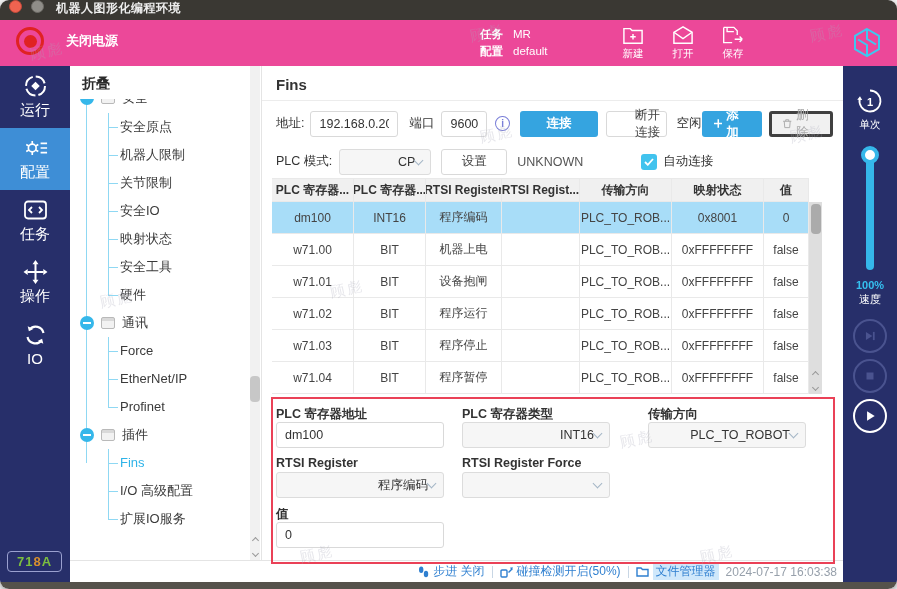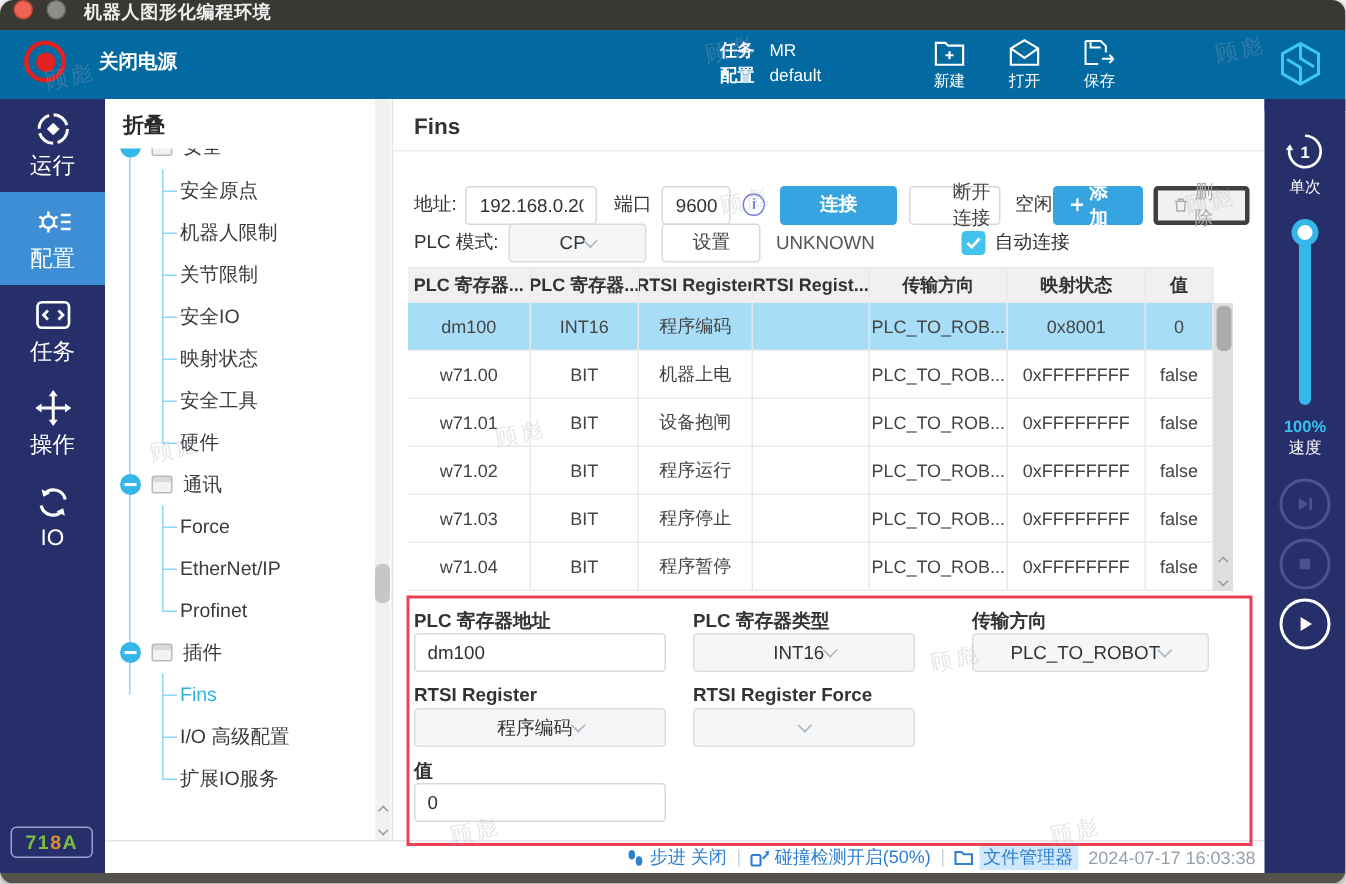--- a/index.html
+++ b/index.html
@@ -7,21 +7,21 @@
   .window { position:absolute; left:0; top:0; width:897px; height:589px; border-radius:9px; overflow:hidden; background:#fff; box-shadow:0 2px 6px rgba(0,0,0,.4); }
 
   
   .titlebar { position:absolute; left:0; top:0; right:0; height:20px; background:#3a3833; display:flex; align-items:flex-start; }
   .winbtn { width:13px; height:13px; border-radius:50%; margin-left:9px; }
   .winbtn.close { background:#ef6350; border:1px solid #c44a3a; }
   .winbtn.min { background:#8f8d88; border:1px solid #6f6d68; }
   .wintitle { color:#eee; font-size:12px; font-weight:bold; margin-left:12px; letter-spacing:.5px; }
 
   
-  .appheader { position:absolute; left:0; top:20px; right:0; height:54px; background:#0369a1; }
+  .appheader { position:absolute; left:0; top:20px; right:0; height:54px; background:#ec4899; }
   .power { position:absolute; left:16px; top:7px; display:flex; align-items:center; cursor:pointer; }
   .power-ring { width:28px; height:28px; border:3px solid #e02222; border-radius:50%; display:flex; align-items:center; justify-content:center; }
   .power-dot { width:13px; height:13px; background:#e02222; border-radius:50%; }
   .power-label { color:#fff; font-weight:bold; font-size:13px; margin-left:22px; }
   .taskinfo { position:absolute; left:480px; top:6px; color:#fff; font-size:11.5px; line-height:17px; }
   .taskinfo .lab { font-weight:bold; margin-right:10px; }
   .hactions { position:absolute; left:622px; top:5px; display:flex; gap:28px; }
   .hbtn { display:flex; flex-direction:column; align-items:center; color:#fff; cursor:pointer; }
   .hbtn svg { width:22px; height:20px; }
   .hbtn .hlabel { font-size:10.5px; margin-top:2px; }
@@ -56,25 +56,25 @@
   .titem.selected { color:#2eb3e8; }
   .tree-sb { position:absolute; right:1px; top:0; bottom:0; width:10px; background:#f1f1f1; }
   .tree-thumb { position:absolute; right:0; top:310px; width:10px; height:26px; background:#c7c7c7; border-radius:4px; }
   .sb-arrows { position:absolute; right:0; bottom:0; width:10px; height:26px; display:flex; flex-direction:column; align-items:center; justify-content:space-around; }
   .chev { width:5px; height:5px; border-right:1.4px solid #999; border-bottom:1.4px solid #999; }
   .chev.up { transform:rotate(-135deg); } .chev.down { transform:rotate(45deg); }
 
   
   .mainpanel { position:absolute; left:262px; top:66px; right:54px; bottom:29px; background:#fff; }
   .main-title { font-size:15px; font-weight:bold; color:#333; padding:10px 14px 7px; border-bottom:1px solid #ececec; }
-  .row1 { position:absolute; left:14px; top:57px; right:10px; height:27px; display:flex; align-items:center; }
+  .row1 { position:absolute; left:14px; top:44px; right:10px; height:27px; display:flex; align-items:center; }
   .row2 { position:absolute; left:14px; top:82px; right:10px; height:27px; display:flex; align-items:center; }
   .flab { font-size:12.5px; color:#333; white-space:nowrap; }
   .inp { border:1px solid #d9d9d9; border-radius:3px; height:26px; padding:0 8px; font-size:12.5px; color:#333; font-family:inherit; background:#fff; }
-  .sel { display:flex; justify-content:center; align-items:center; background:#f6f6f6; border:1px solid #dcdcdc; border-radius:3px; padding:0 8px; height:26px; font-size:12.5px; color:#333; cursor:pointer; }
+  .sel { display:flex; justify-content:flex-end; align-items:center; background:#f6f6f6; border:1px solid #dcdcdc; border-radius:3px; padding:0 8px; height:26px; font-size:12.5px; color:#333; cursor:pointer; }
   .dchev { width:7px; height:7px; border-right:1.5px solid #a4b6c6; border-bottom:1.5px solid #a4b6c6; transform:rotate(45deg); margin-top:-3px; }
   .btn { height:26px; border-radius:3px; font-size:12.5px; display:inline-flex; align-items:center; justify-content:center; cursor:pointer; }
   .btn.blue { background:#35a4e0; color:#fff; font-weight:bold; }
   .btn.white { background:#fff; border:1px solid #d9d9d9; color:#444; }
   .btn.gray { background:#f1f1f1; color:#aaa; border:3px solid #404040; }
   .infoicon { width:15px; height:15px; border:1.4px solid #7a7fd8; border-radius:50%; color:#7a7fd8; font-size:10px; display:flex; align-items:center; justify-content:center; font-weight:bold; }
   .checkbox { width:16px; height:16px; background:#41c3ee; border-radius:3px; display:flex; align-items:center; justify-content:center; }
 
   
   .table { position:absolute; left:10px; top:112px; width:550px; }

